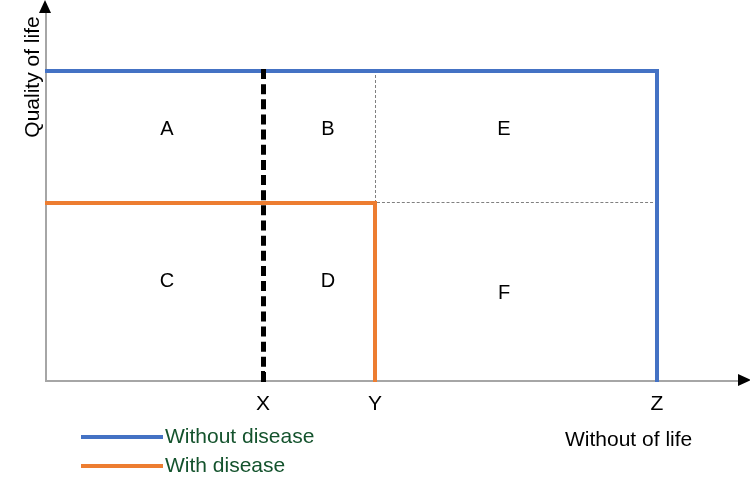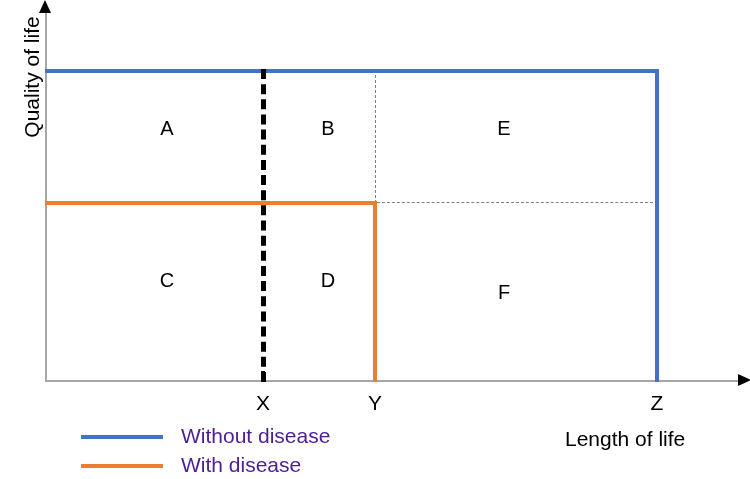--- a/index.html
+++ b/index.html
@@ -194,24 +194,24 @@
     position: absolute;
     left: 0;
     top: 10px;
     width: 82px;
     height: 4px;
   }
   .legend-swatch.blue { background: #4472C4; }
   .legend-swatch.orange { background: #ED7D31; }
   .legend-text {
     position: absolute;
-    left: 100px;
+    left: 84px;
     top: -1px;
     font-size: 21px;
-    color: #4c1d95;
+    color: #14532d;
     white-space: nowrap;
   }
 </style>
 </head>
 <body>
 
 <div id="canvas">
 
   <div class="axis-line" id="y-axis"></div>
   <div class="axis-line" id="x-axis"></div>
@@ -238,21 +238,21 @@
   <div class="region-label" id="region-e">E</div>
   <div class="region-label" id="region-c">C</div>
   <div class="region-label" id="region-d">D</div>
   <div class="region-label" id="region-f">F</div>
 
   <div class="tick-label" id="label-x">X</div>
   <div class="tick-label" id="label-y">Y</div>
   <div class="tick-label" id="label-z">Z</div>
 
   <div id="y-axis-title">Quality of life</div>
-  <div id="x-axis-title">Length of life</div>
+  <div id="x-axis-title">Without of life</div>
 
   <div id="legend">
     <div class="legend-row">
       <div class="legend-swatch blue"></div>
       <div class="legend-text">Without disease</div>
     </div>
     <div class="legend-row">
       <div class="legend-swatch orange"></div>
       <div class="legend-text">With disease</div>
     </div>

